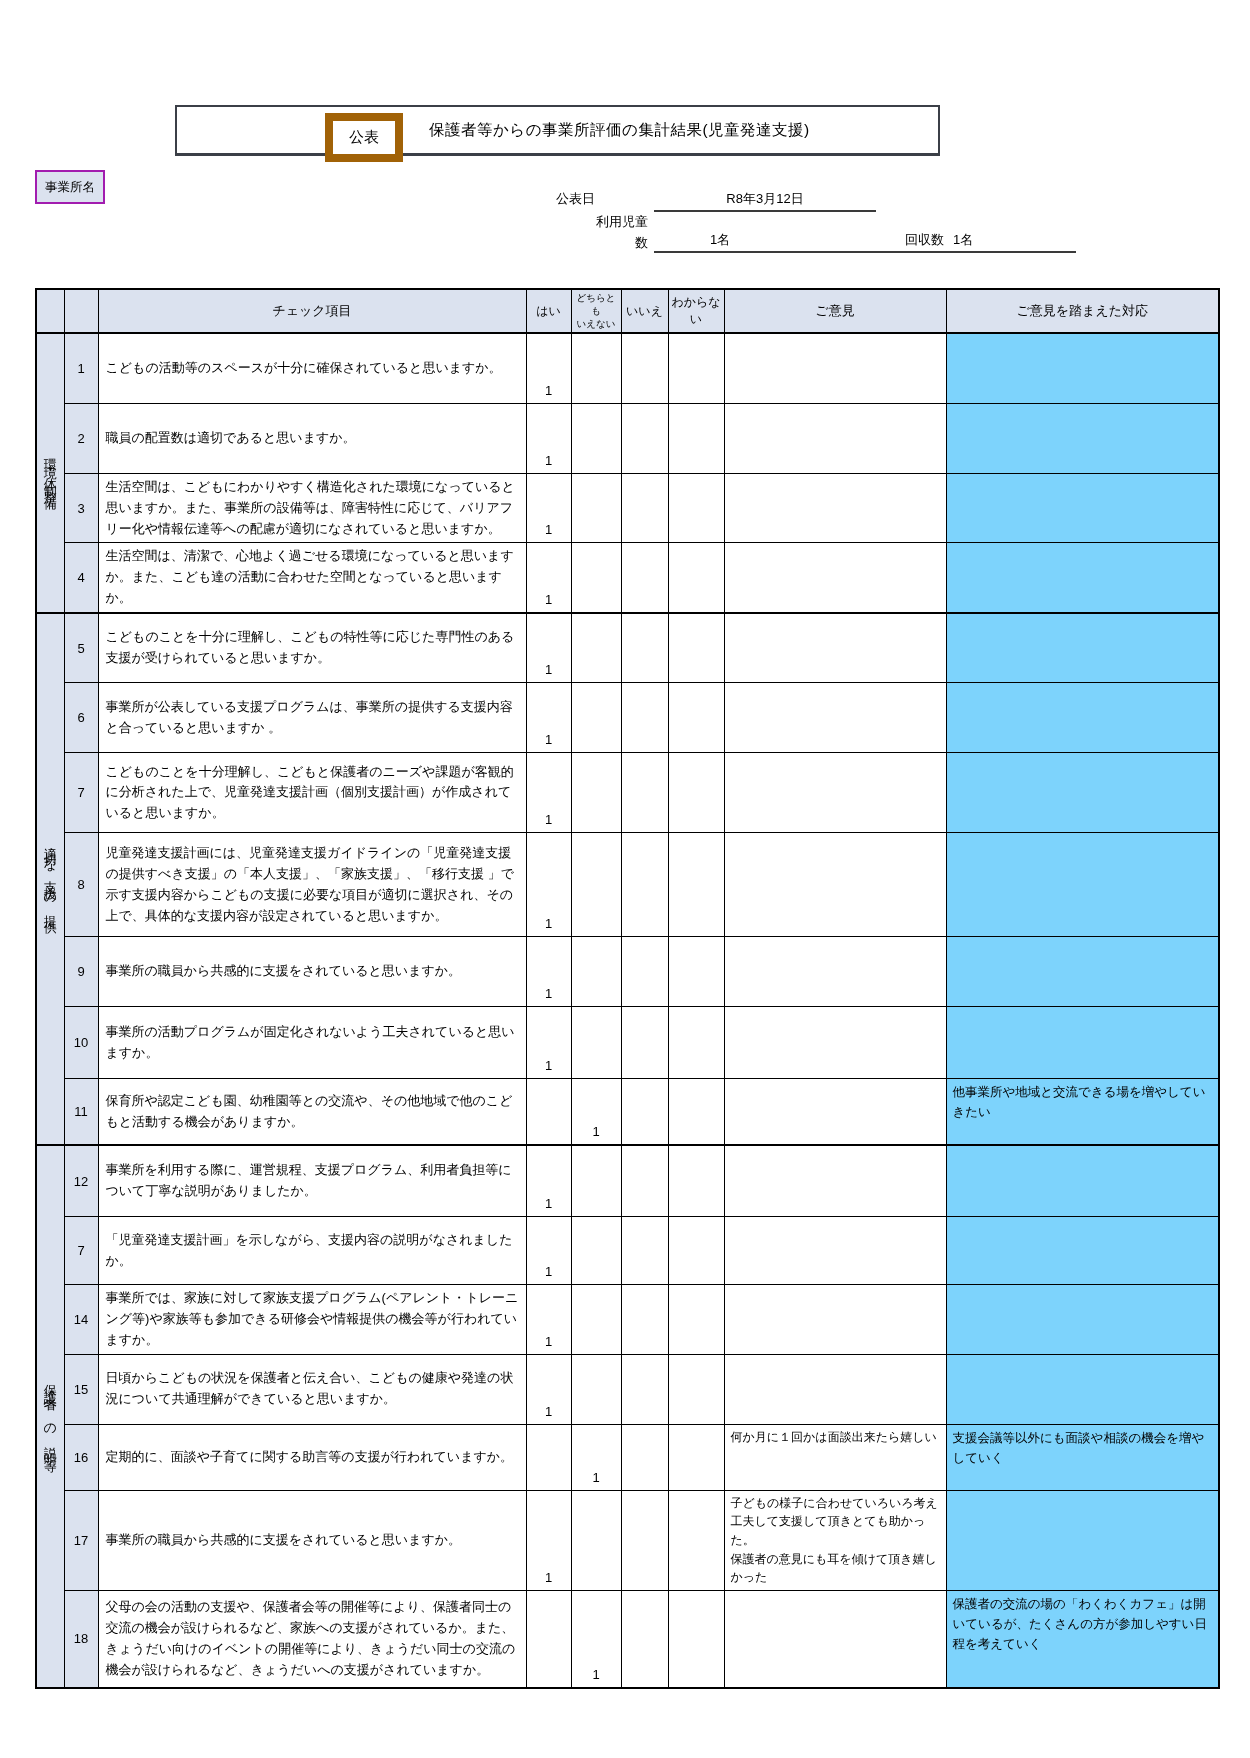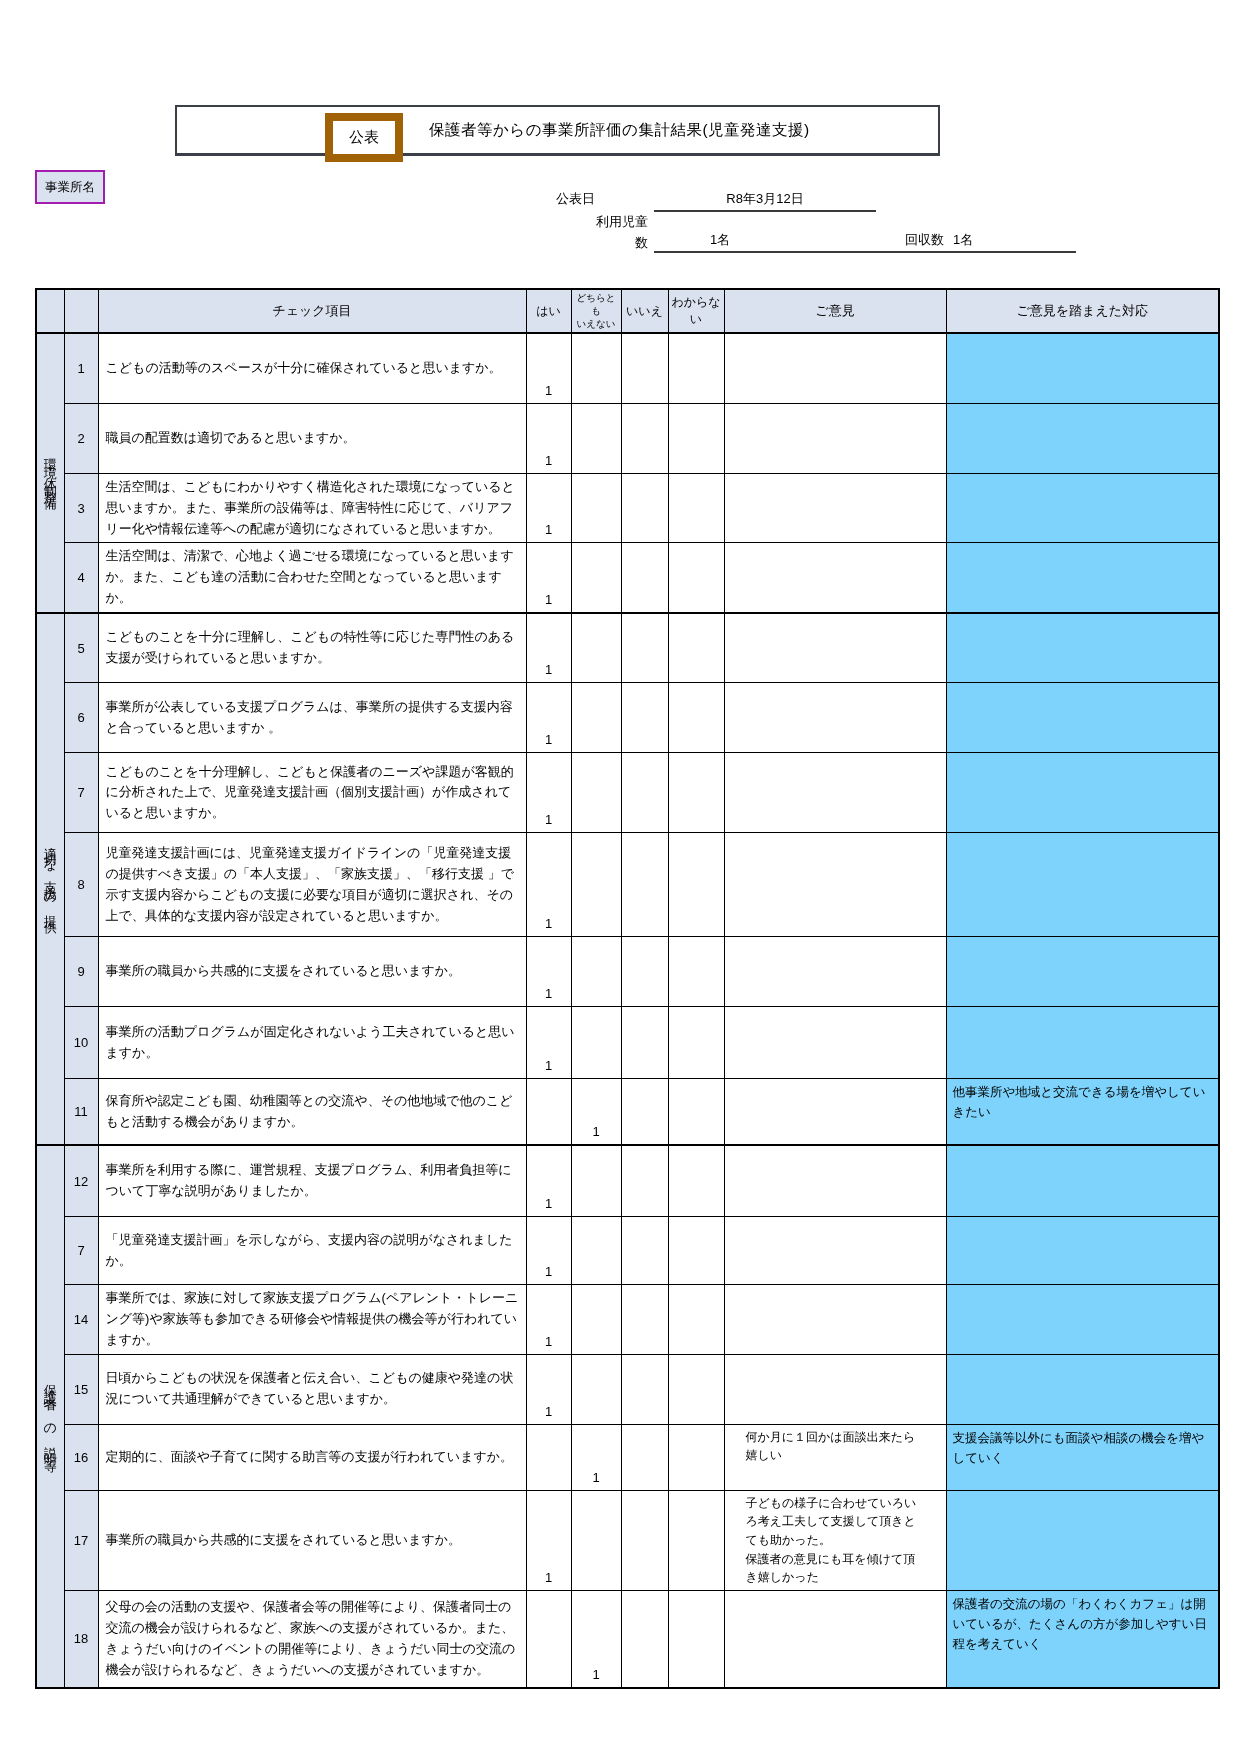--- a/index.html
+++ b/index.html
@@ -60,21 +60,21 @@
   .survey thead th.h-no { font-size:12px;margin-left:30px; }
   .survey thead th.h-unknown { font-size:12px; padding:2px 0; }
   .cat-cell { background:#dbe2ef; text-align:center; vertical-align:middle; border-top:2px solid #000; }
   .cat-label {
     display:inline-block; writing-mode:vertical-rl; text-orientation:upright;
     font-size:13px; letter-spacing:.5em; line-height:1;
   }
   .num-cell { background:#dbe2ef; text-align:center; vertical-align:middle; font-size:13px; }
   .item-cell { font-size:13px; line-height:1.6; padding:3px 7px; vertical-align:middle; text-align:left; background:#fff; }
   .mark-cell { text-align:center; vertical-align:bottom; font-size:13px; padding:2px 2px 5px; background:#fff; }
-  .opinion-cell { font-size:12px; line-height:1.55; padding:3px 21px; vertical-align:top; white-space:pre-line; background:#fff; }
+  .opinion-cell { font-size:12px; line-height:1.55; padding:3px 6px; vertical-align:top; white-space:pre-line; background:#fff; }
   .response-cell { font-size:12.5px; line-height:1.6; padding:3px 6px; vertical-align:top; white-space:pre-line; background:#7dd3fc; }
   tr.group-start > td { border-top:2px solid #000; }
 
   
   .table-tail {
     position:absolute; left:35px; top:1662px; width:61px; height:9px;
     background:#dbe2ef; border-left:2px solid #000; border-right:1px solid #000;
   }
   .table-tail .tail-divider { position:absolute; left:27px; top:0; height:100%; width:0; border-left:1px solid #000; }
 </style>

